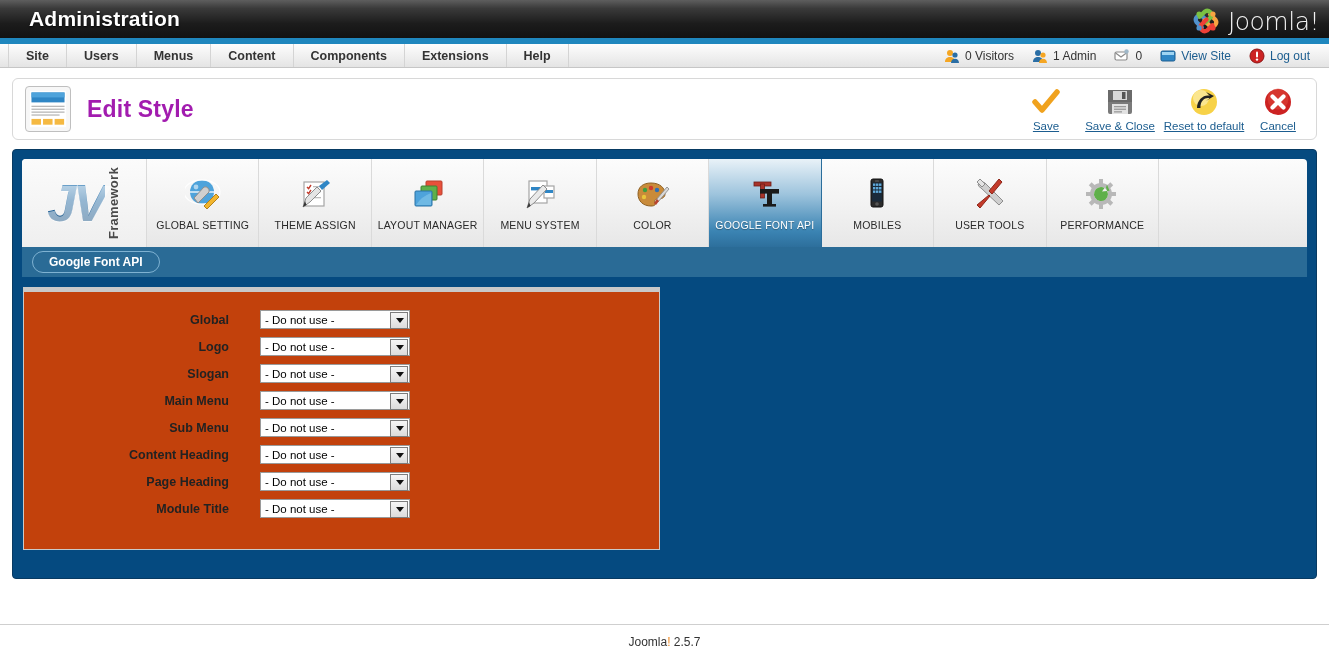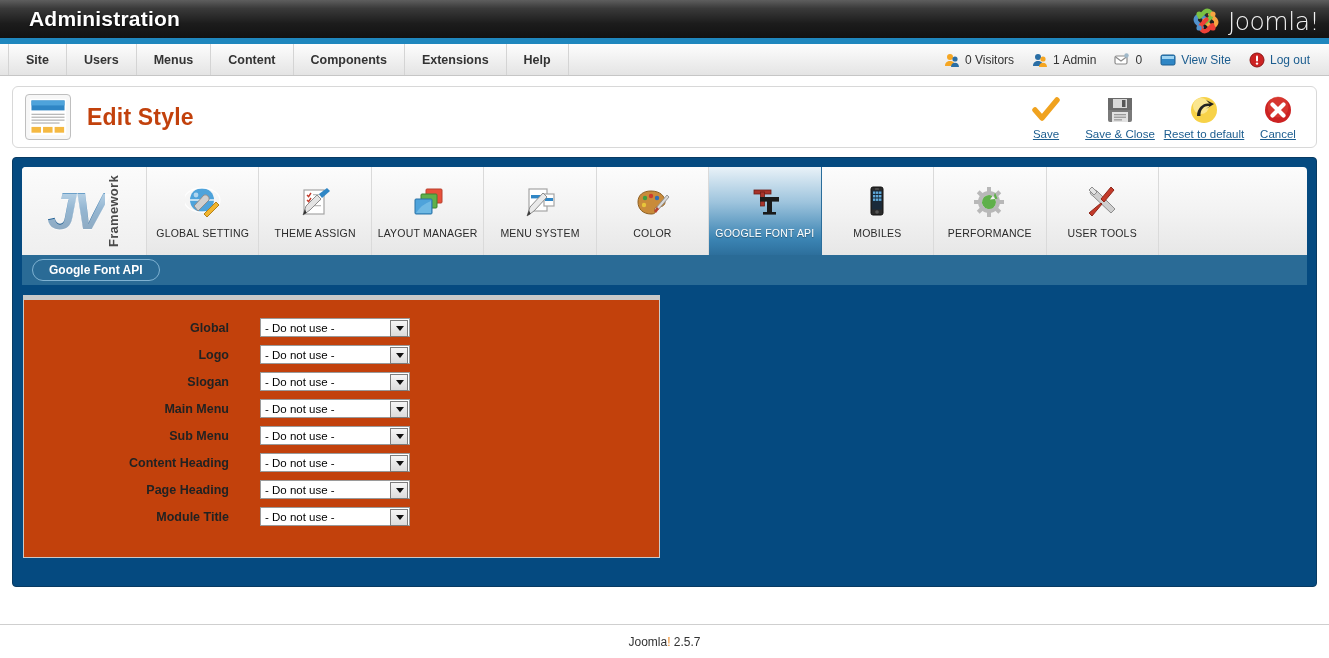--- a/index.html
+++ b/index.html
@@ -39,21 +39,21 @@
     color: #f2f2f2;
     font-family: "DejaVu Sans", sans-serif;
     letter-spacing: -0.5px;
     line-height: 1;
     font-weight: 300;
   }
 
   
   .menubar {
     position: relative;
-    height: 32px;
+    height: 24px;
     background: linear-gradient(to bottom, #fdfdfd 0%, #f0f0f0 52%, #e4e4e4 100%);
     border-bottom: 1px solid #c6c6c6;
     display: flex;
     align-items: stretch;
   }
   .menu-left { display: flex; }
   .menu-item {
     display: flex; align-items: center;
     padding: 0 17px;
     font-size: 12.5px;
@@ -98,21 +98,21 @@
     border: 1px solid #bfbfbf;
     border-radius: 4px;
     background: #f7f7f7;
     padding: 3px;
     flex: none;
   }
   .page-title {
     margin-left: 16px;
     font-size: 23px;
     font-weight: bold;
-    color: #c2410c;
+    color: #a21caf;
     letter-spacing: .2px;
   }
   .toolbar {
     margin-left: auto;
     display: flex;
     align-items: flex-start;
     gap: 0px;
     padding-right: 6px;
   }
   .tb-btn {
@@ -578,49 +578,49 @@
               <rect x="20" y="14.5" width="2.4" height="2.4"></rect>
           </g>
           <circle cx="18" cy="28" r="1.8" fill="#555"></circle>
           <rect x="16" y="4.6" width="4" height="1" rx=".5" fill="#666"></rect>
         </svg>
         <span class="tab-label">MOBILES</span>
       </div>
 
       <div class="tab">
         <svg class="tab-ico" viewBox="0 0 36 36">
+          <path d="M6 8 a5 5 0 0 1 7 -1 L31 25 l-4 4 L9 12 a5 5 0 0 1 -3 -4 z" fill="#cfcfcf" stroke="#8d8d8d" stroke-width="1"></path>
+          <path d="M5 6 l5 5 l3 -3 l-5 -5 z" fill="#e4e4e4" stroke="#8d8d8d" stroke-width="1"></path>
+          <path d="M30 6 L20 18 l-3 -3 L27 3 z" fill="#c43a2a" stroke="#8d2619" stroke-width="1"></path>
+          <path d="M18 20 L8 32 l-3 -3 L17 19 z" fill="#c43a2a" stroke="#8d2619" stroke-width="1"></path>
+        </svg>
+        <span class="tab-label">USER TOOLS</span>
+      </div>
+
+      <div class="tab">
+        <svg class="tab-ico" viewBox="0 0 36 36">
           <g fill="#b8b8b8">
             <circle cx="17" cy="18" r="11"></circle>
             <g>
               <rect x="15" y="3" width="4" height="5"></rect>
                 <rect x="15" y="28" width="4" height="5"></rect>
               <rect x="2" y="16" width="5" height="4"></rect>
                 <rect x="27" y="16" width="5" height="4"></rect>
               <rect x="6" y="7" width="4" height="5" transform="rotate(-45 8 9.5)"></rect>
               <rect x="24" y="24" width="4" height="5" transform="rotate(-45 26 26.5)"></rect>
               <rect x="24" y="7" width="4" height="5" transform="rotate(45 26 9.5)"></rect>
               <rect x="6" y="24" width="4" height="5" transform="rotate(45 8 26.5)"></rect>
             </g>
           </g>
           <circle cx="17" cy="18" r="7" fill="#f0f0f0"></circle>
           <path d="M24 18 a7 7 0 1 1 -3.5 -6 l-2.5 3.4 l7.5 -0.6 l-2.5 -6.2 l-1 3" fill="#5fb04a"></path>
         </svg>
         <span class="tab-label">PERFORMANCE</span>
       </div>
 
-      <div class="tab">
-        <svg class="tab-ico" viewBox="0 0 36 36">
-          <path d="M6 8 a5 5 0 0 1 7 -1 L31 25 l-4 4 L9 12 a5 5 0 0 1 -3 -4 z" fill="#cfcfcf" stroke="#8d8d8d" stroke-width="1"></path>
-          <path d="M5 6 l5 5 l3 -3 l-5 -5 z" fill="#e4e4e4" stroke="#8d8d8d" stroke-width="1"></path>
-          <path d="M30 6 L20 18 l-3 -3 L27 3 z" fill="#c43a2a" stroke="#8d2619" stroke-width="1"></path>
-          <path d="M18 20 L8 32 l-3 -3 L17 19 z" fill="#c43a2a" stroke="#8d2619" stroke-width="1"></path>
-        </svg>
-        <span class="tab-label">USER TOOLS</span>
-      </div>
-
       <div class="tab tab-filler"></div>
     </div>
 
     <div class="subtab-bar">
       <div class="subtab">
         <span>Google Font API</span>
       </div>
     </div>
 
     <div class="content-area">

